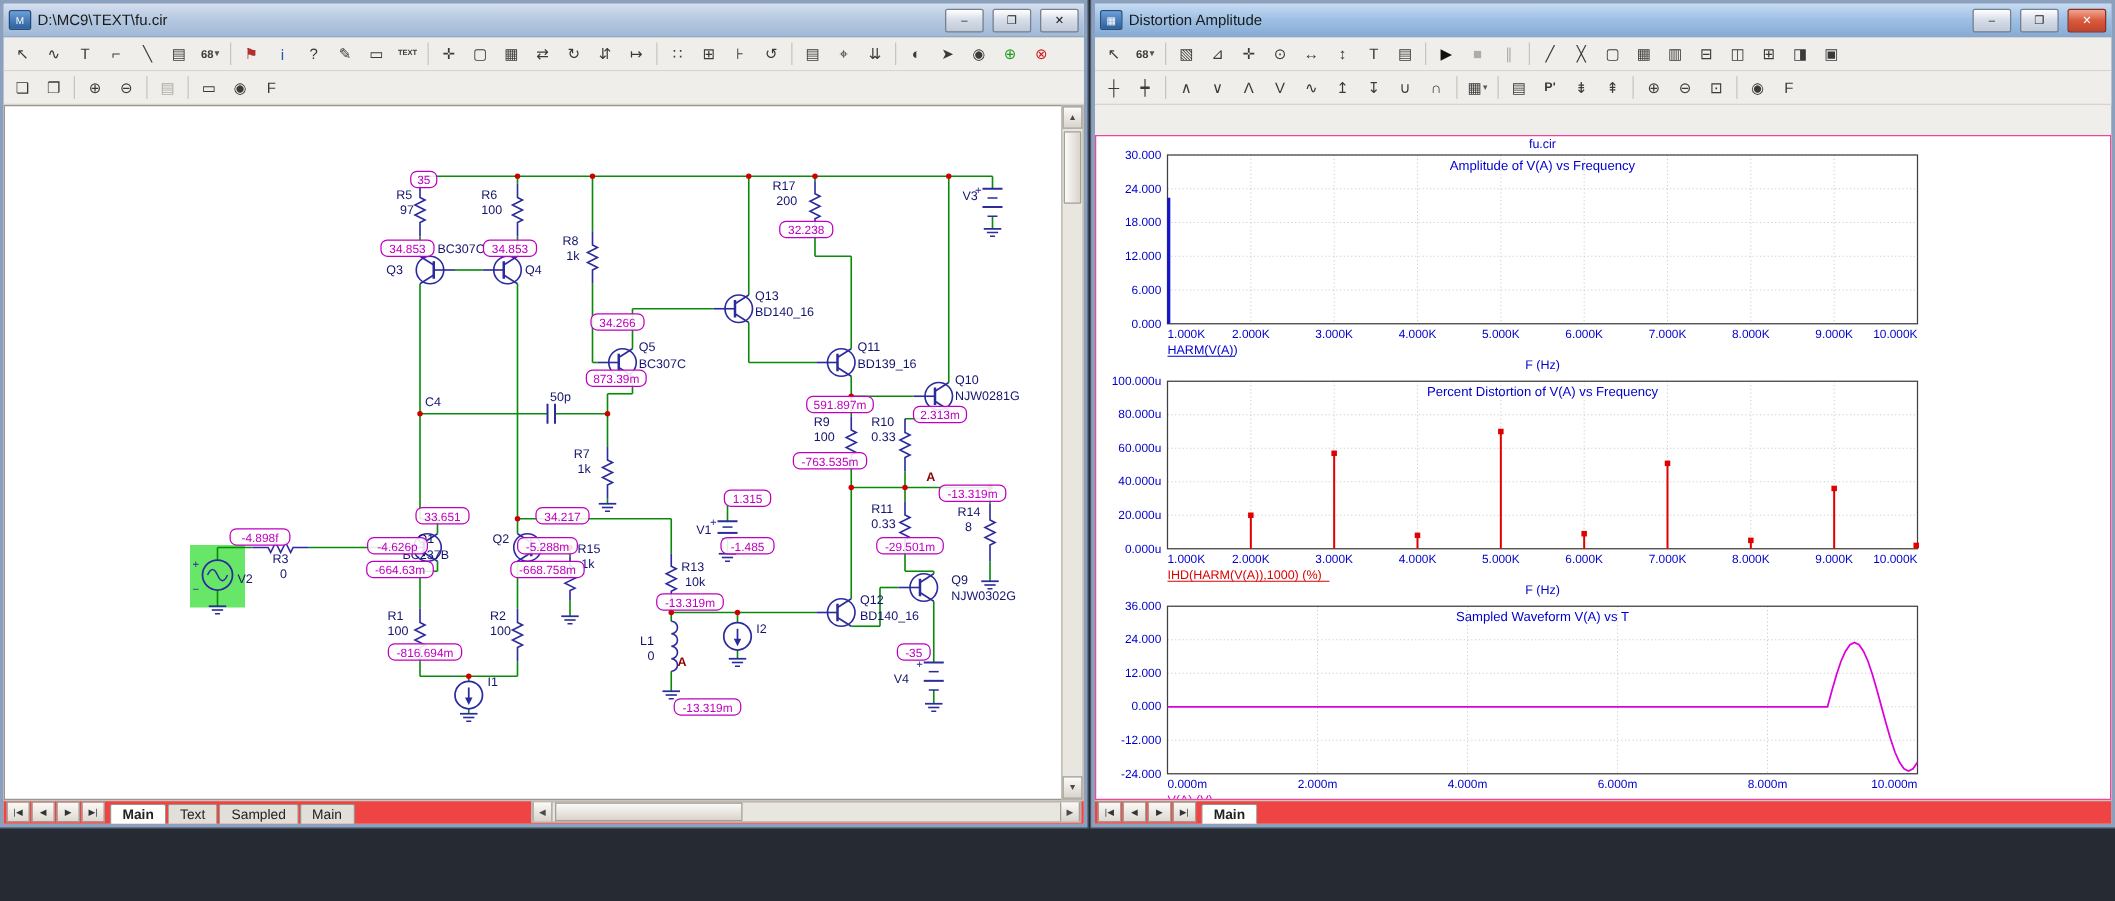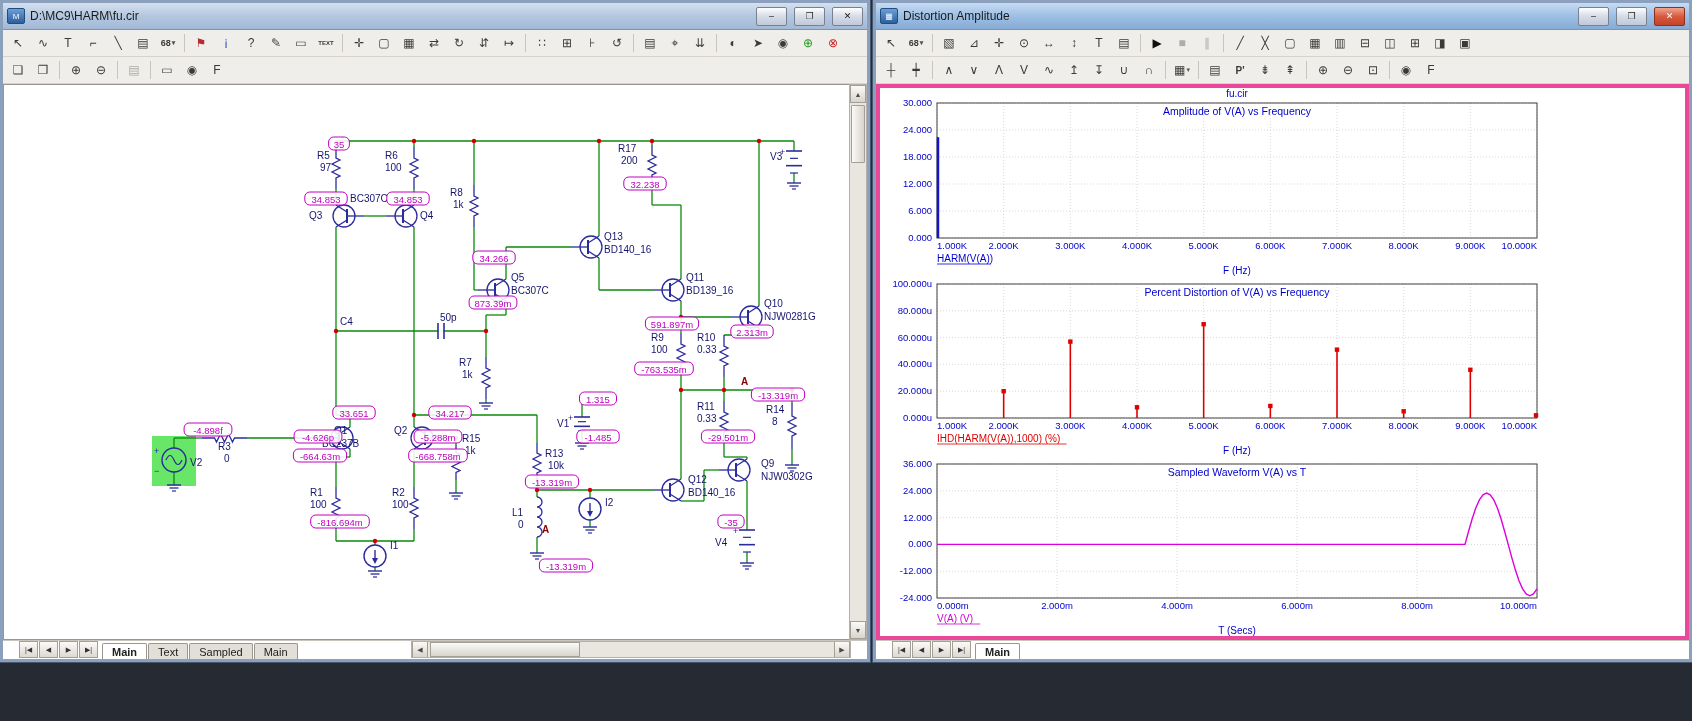--- a/index.html
+++ b/index.html
@@ -16,43 +16,43 @@
   .capbtn{width:29px;height:17px;border:1px solid #77808f;border-radius:2px;background:linear-gradient(#ffffff,#d8dee9 45%,#bfc9d8);display:flex;align-items:center;justify-content:center;font-size:9px;color:#222;margin-left:2px;}
   .capbtn.close-active{background:linear-gradient(#f0a590,#d9593c 50%,#c2432a);color:#fff;border-color:#8d2f1d;}
   .toolbar{height:26px;flex:0 0 26px;background:#f0eeea;border-bottom:1px solid #d8d4cd;display:flex;align-items:center;padding:0 3px;gap:1px;}
   .tbtn{min-width:20px;height:20px;display:flex;align-items:center;justify-content:center;font-size:12px;color:#3a3a3a;border:1px solid transparent;border-radius:2px;padding:0 1px;}
   .tbtn.disabled{color:#b0aca6;}
   .tbtn .caret{font-size:7px;margin-left:1px;color:#555;}
   .tbtn.small-txt{font-size:6px;font-weight:bold;letter-spacing:0;}
   .tbsep{width:1px;height:18px;background:#c9c4bd;margin:0 3px;}
   .client-row{flex:1;display:flex;min-height:0;}
   .schem-area{flex:1;background:#ffffff;border:1px solid #9a968f;border-right:none;min-width:0;overflow:hidden;}
-  .plot-area{flex:1;background:#ffffff;border:4px solid #ec4899;min-width:0;overflow:hidden;}
+  .plot-area{flex:1;background:#ffffff;border:1px solid #ec4899;min-width:0;overflow:hidden;margin-top:24px;}
   .vscroll{width:16px;flex:0 0 16px;background:#e9e5df;border:1px solid #b5b1aa;display:flex;flex-direction:column;}
   .sbtn{height:16px;flex:0 0 16px;background:linear-gradient(#fbfaf8,#d9d4cc);border:1px solid #a39e96;font-size:7px;color:#4a4a4a;display:flex;align-items:center;justify-content:center;}
   .vtrack{flex:1;position:relative;}
   .vthumb{position:absolute;top:2px;left:1px;right:1px;height:56px;background:linear-gradient(90deg,#fbfaf8,#d9d4cc);border:1px solid #a39e96;border-radius:1px;}
-  .bottombar{height:18px;flex:0 0 18px;background:#ffffff;border-top:1px solid #c9c4bd;display:flex;align-items:flex-end;padding:0 16px;gap:1px;}
+  .bottombar{height:18px;flex:0 0 18px;background:#ef4444;border-top:1px solid #c9c4bd;display:flex;align-items:flex-end;padding:0 2px;gap:1px;}
   .navbtn{width:17px;height:15px;font-size:7px;color:#333;background:linear-gradient(#fbfaf8,#ddd8d1);border:1px solid #a39e96;display:flex;align-items:center;justify-content:center;margin-bottom:1px;}
   .tab{height:15px;padding:0 9px;font-size:11px;display:flex;align-items:center;border:1px solid #9a958e;border-bottom:none;background:#e2ded8;color:#222;margin-bottom:0px;border-radius:2px 2px 0 0;}
   .tab.selected{background:#ffffff;font-weight:bold;}
   .hscroll{width:438px;height:15px;margin-left:auto;margin-bottom:1px;background:#e9e5df;border:1px solid #b5b1aa;display:flex;}
   .hbtn{width:16px;height:100%;background:linear-gradient(#fbfaf8,#d9d4cc);border-right:1px solid #a39e96;border-left:1px solid #a39e96;font-size:7px;color:#4a4a4a;display:flex;align-items:center;justify-content:center;box-sizing:border-box;}
   .htrack{flex:1;position:relative;}
   .hthumb{position:absolute;left:2px;top:0px;bottom:0px;width:150px;background:linear-gradient(#fbfaf8,#d9d4cc);border:1px solid #a39e96;box-sizing:border-box;}
   .bfill{flex:1;}
   svg text{font-family:"Liberation Sans",sans-serif;}
 </style>
 </head>
 <body>
 
 <div class="window" id="win-left">
   <div class="titlebar inactive">
     <div class="win-icon">M</div>
-    <div class="title-text">D:\MC9\HARM\fu.cir</div>
+    <div class="title-text">D:\MC9\TEXT\fu.cir</div>
     <div class="cap-spacer"></div>
     <div class="capbtn">–</div>
     <div class="capbtn">❐</div>
     <div class="capbtn">✕</div>
   </div>
   <div class="toolbar" id="ltb1">
       <div class="tbtn">↖</div>
       <div class="tbtn">∿</div>
       <div class="tbtn">T</div>
       <div class="tbtn">⌐</div>

